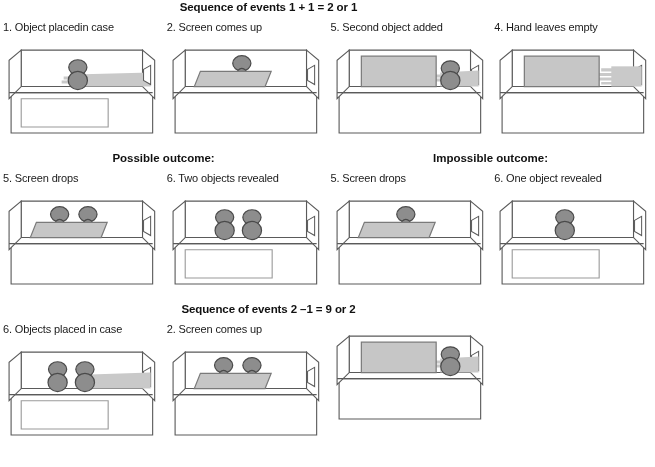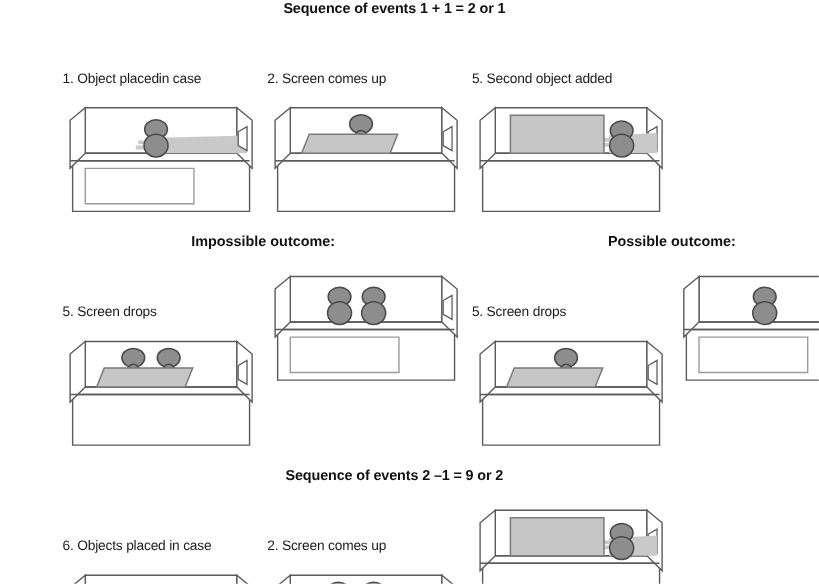--- a/index.html
+++ b/index.html
@@ -13,21 +13,20 @@
     height: 467px;
     font-family: "Liberation Sans", sans-serif;
     color: #1a1a1a;
     overflow: hidden;
     position: relative;
   }
   .figure {
     position: relative;
     width: 537px;
     height: 467px;
-    padding-left: 47px;
   }
   .section-title {
     text-align: center;
     font-weight: bold;
     font-size: 11.5px;
     letter-spacing: -0.1px;
     color: #111111;
     line-height: 14px;
   }
   .outcome-headers {
@@ -51,21 +50,20 @@
     box-sizing: border-box;
     padding: 0 3px;
   }
   .panel-caption {
     font-size: 11px;
     color: #1a1a1a;
     line-height: 14px;
     white-space: nowrap;
     letter-spacing: -0.15px;
     margin-bottom: 2px;
-    margin-top: 36px;
   }
   .panel-art {
     width: 100%;
     display: block;
   }
   .row-gap-sm { height: 6px; }
   .row-gap-lg { height: 14px; }
 </style>
 </head>
 <body>
@@ -137,28 +135,47 @@
         <path d="M108 36 L146 34 L146 50 L108 50 Z" fill="#c9c9c9"></path>
         <path d="M100 38 L118 38 L118 41 L100 41 Z M98 42 L118 42 L118 45 L98 45 Z" fill="#c9c9c9"></path>
 
         <ellipse cx="118" cy="32" rx="9" ry="7.5" fill="#8d8d8d" stroke="#4a4a4a" stroke-width="1.2"></ellipse>
         <ellipse cx="118" cy="44" rx="9.5" ry="9" fill="#8d8d8d" stroke="#4a4a4a" stroke-width="1.2"></ellipse>
 
         <path d="M30 20 L104 20 L104 50 L30 50 Z" fill="#c6c6c6" stroke="#7a7a7a" stroke-width="1.2"></path>
       </svg>
     </div>
 
+    <div class="panel">
+      <div class="panel-caption">4. Hand leaves empty</div>
+      <svg class="panel-art" viewBox="0 0 156 100">
+        <path d="M8 56 L148 56 L148 96 L8 96 Z" fill="#ffffff" stroke="#5a5a5a" stroke-width="1.1"></path>
+        <path d="M18 14 L138 14 L138 50 L18 50 Z" fill="#ffffff" stroke="#5a5a5a" stroke-width="1.1"></path>
+        <path d="M18 14 L6 24 L6 62 L18 50 Z" fill="#ffffff" stroke="#5a5a5a" stroke-width="1.1"></path>
+        <path d="M138 14 L150 24 L150 62 L138 50 Z" fill="#ffffff" stroke="#5a5a5a" stroke-width="1.1"></path>
+        <path d="M6 56 L148 56" stroke="#5a5a5a" stroke-width="1.1" fill="none"></path>
+        <path d="M18 50 L138 50" stroke="#5a5a5a" stroke-width="1.1" fill="none"></path>
+        <path d="M139 33 L146 29 L146 48 L139 44 Z" fill="#ffffff" stroke="#5a5a5a" stroke-width="1"></path>
+
+        <path d="M116 30 L146 30 L146 50 L116 50 Z" fill="#c9c9c9"></path>
+        <path d="M106 32 L124 32 L124 35 L106 35 Z
+                 M102 36.5 L124 36.5 L124 39.5 L102 39.5 Z
+                 M102 41 L124 41 L124 44 L102 44 Z
+                 M106 45.5 L124 45.5 L124 48 L106 48 Z" fill="#c9c9c9"></path>
+        <path d="M30 20 L104 20 L104 50 L30 50 Z" fill="#c6c6c6" stroke="#7a7a7a" stroke-width="1.2"></path>
+      </svg>
+    </div>
 
   </div>
 
   <div class="row-gap-lg"></div>
 
   <div class="outcome-headers">
+    <div class="outcome-header">Possible outcome:</div>
     <div class="outcome-header">Impossible outcome:</div>
-    <div class="outcome-header">Possible outcome:</div>
   </div>
   <div class="row-gap-sm"></div>
 
   <div class="panel-row">
 
     <div class="panel">
       <div class="panel-caption">5. Screen drops</div>
       <svg class="panel-art" viewBox="0 0 156 100">
         <path d="M8 56 L148 56 L148 96 L8 96 Z" fill="#ffffff" stroke="#5a5a5a" stroke-width="1.1"></path>
         <path d="M18 14 L138 14 L138 50 L18 50 Z" fill="#ffffff" stroke="#5a5a5a" stroke-width="1.1"></path>
@@ -170,20 +187,21 @@
 
         <ellipse cx="56" cy="27" rx="9" ry="7.5" fill="#8d8d8d" stroke="#4a4a4a" stroke-width="1.2"></ellipse>
         <ellipse cx="56" cy="38" rx="5" ry="6" fill="#8d8d8d" stroke="#4a4a4a" stroke-width="1.2"></ellipse>
         <ellipse cx="84" cy="27" rx="9" ry="7.5" fill="#8d8d8d" stroke="#4a4a4a" stroke-width="1.2"></ellipse>
         <ellipse cx="84" cy="38" rx="5" ry="6" fill="#8d8d8d" stroke="#4a4a4a" stroke-width="1.2"></ellipse>
         <path d="M33 35 L103 35 L97 50 L27 50 Z" fill="#c6c6c6" stroke="#7a7a7a" stroke-width="1.2"></path>
       </svg>
     </div>
 
     <div class="panel">
+      <div class="panel-caption">6. Two objects revealed</div>
       <svg class="panel-art" viewBox="0 0 156 100">
         <path d="M8 56 L148 56 L148 96 L8 96 Z" fill="#ffffff" stroke="#5a5a5a" stroke-width="1.1"></path>
         <path d="M18 62 L104 62 L104 90 L18 90 Z" fill="#ffffff" stroke="#9a9a9a" stroke-width="1.1"></path>
         <path d="M18 14 L138 14 L138 50 L18 50 Z" fill="#ffffff" stroke="#5a5a5a" stroke-width="1.1"></path>
         <path d="M18 14 L6 24 L6 62 L18 50 Z" fill="#ffffff" stroke="#5a5a5a" stroke-width="1.1"></path>
         <path d="M138 14 L150 24 L150 62 L138 50 Z" fill="#ffffff" stroke="#5a5a5a" stroke-width="1.1"></path>
         <path d="M6 56 L148 56" stroke="#5a5a5a" stroke-width="1.1" fill="none"></path>
         <path d="M18 50 L138 50" stroke="#5a5a5a" stroke-width="1.1" fill="none"></path>
         <path d="M139 33 L146 29 L146 48 L139 44 Z" fill="#ffffff" stroke="#5a5a5a" stroke-width="1"></path>
 
@@ -204,20 +222,21 @@
         <path d="M6 56 L148 56" stroke="#5a5a5a" stroke-width="1.1" fill="none"></path>
         <path d="M18 50 L138 50" stroke="#5a5a5a" stroke-width="1.1" fill="none"></path>
         <path d="M139 33 L146 29 L146 48 L139 44 Z" fill="#ffffff" stroke="#5a5a5a" stroke-width="1"></path>
         <ellipse cx="74" cy="27" rx="9" ry="7.5" fill="#8d8d8d" stroke="#4a4a4a" stroke-width="1.2"></ellipse>
         <ellipse cx="74" cy="38" rx="5" ry="6" fill="#8d8d8d" stroke="#4a4a4a" stroke-width="1.2"></ellipse>
         <path d="M33 35 L103 35 L97 50 L27 50 Z" fill="#c6c6c6" stroke="#7a7a7a" stroke-width="1.2"></path>
       </svg>
     </div>
 
     <div class="panel">
+      <div class="panel-caption">6. One object revealed</div>
       <svg class="panel-art" viewBox="0 0 156 100">
         <path d="M8 56 L148 56 L148 96 L8 96 Z" fill="#ffffff" stroke="#5a5a5a" stroke-width="1.1"></path>
         <path d="M18 62 L104 62 L104 90 L18 90 Z" fill="#ffffff" stroke="#9a9a9a" stroke-width="1.1"></path>
         <path d="M18 14 L138 14 L138 50 L18 50 Z" fill="#ffffff" stroke="#5a5a5a" stroke-width="1.1"></path>
         <path d="M18 14 L6 24 L6 62 L18 50 Z" fill="#ffffff" stroke="#5a5a5a" stroke-width="1.1"></path>
         <path d="M138 14 L150 24 L150 62 L138 50 Z" fill="#ffffff" stroke="#5a5a5a" stroke-width="1.1"></path>
         <path d="M6 56 L148 56" stroke="#5a5a5a" stroke-width="1.1" fill="none"></path>
         <path d="M18 50 L138 50" stroke="#5a5a5a" stroke-width="1.1" fill="none"></path>
         <path d="M139 33 L146 29 L146 48 L139 44 Z" fill="#ffffff" stroke="#5a5a5a" stroke-width="1"></path>
         <ellipse cx="70" cy="30" rx="9" ry="7.5" fill="#8d8d8d" stroke="#4a4a4a" stroke-width="1.2"></ellipse>

